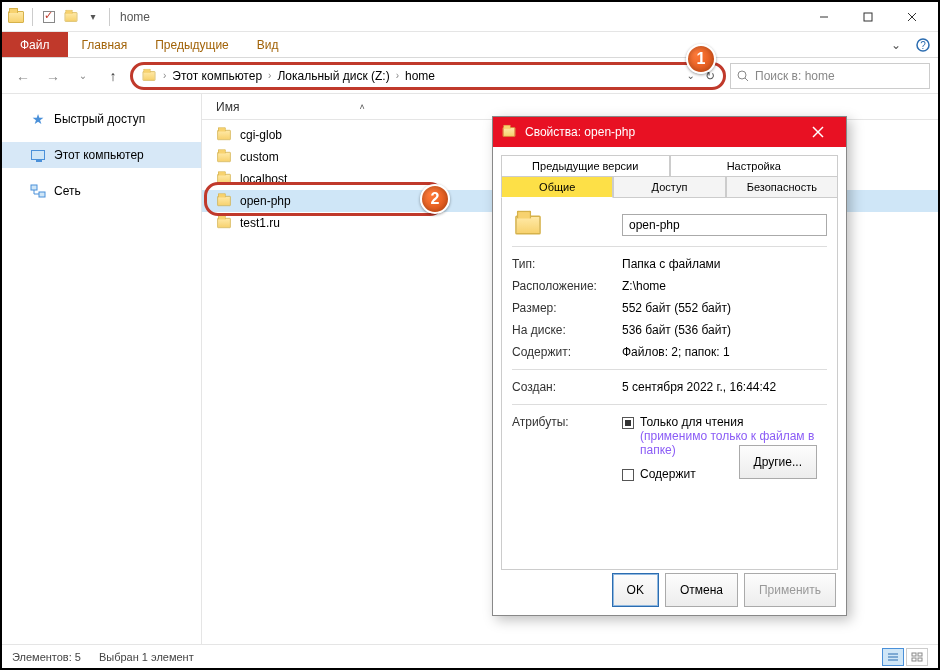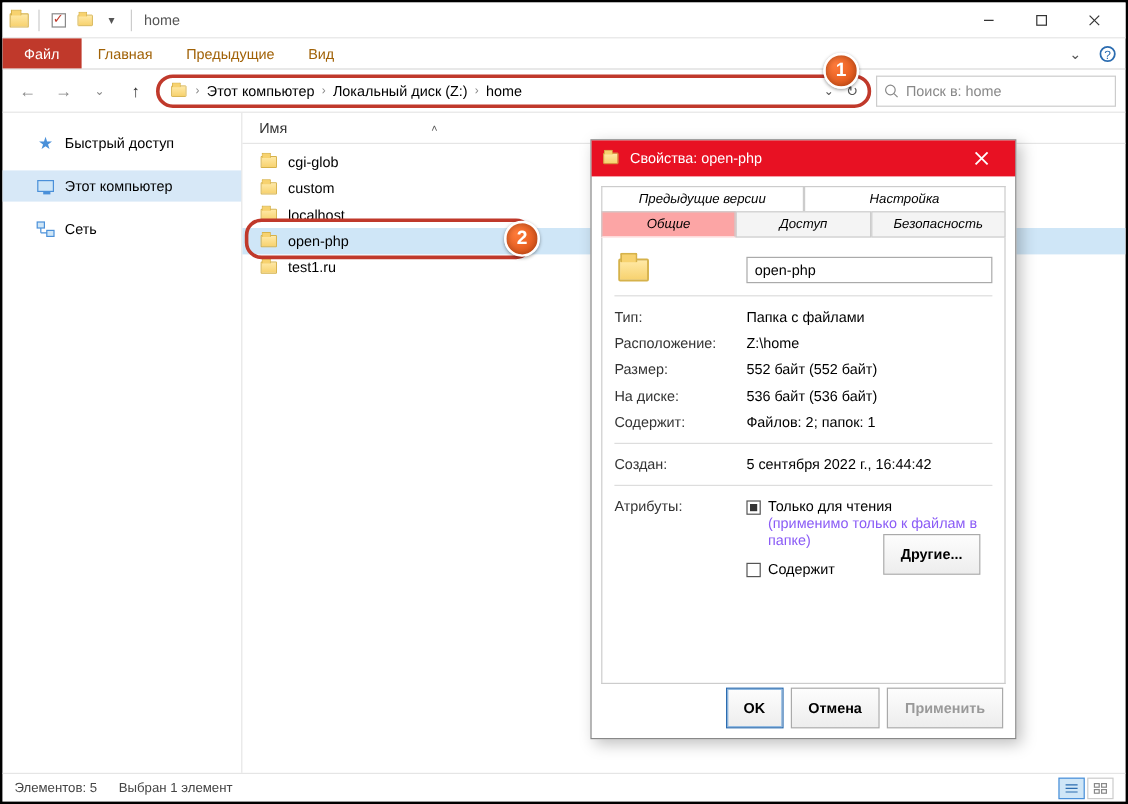--- a/index.html
+++ b/index.html
@@ -65,36 +65,36 @@
 
 
 .badge { position: absolute; width: 30px; height: 30px; border-radius: 50%; background: radial-gradient(circle at 30% 30%, #ff7b3a, #d94e12); border: 2px solid #fff; box-shadow: 0 1px 3px rgba(0,0,0,0.4), inset 0 0 6px rgba(0,0,0,0.3); color: #fff; font-weight: bold; display: flex; align-items: center; justify-content: center; font-size: 16px; z-index: 50; }
 
 
 .dialog { position: absolute; left: 490px; top: 114px; width: 355px; height: 500px; background: #fff; border: 1px solid #888; box-shadow: 4px 4px 12px rgba(0,0,0,0.25); font-size: 12px; z-index: 40; }
 .dlg-title { height: 30px; background: #e81123; color:#fff; display:flex; align-items:center; padding: 0 8px; gap:8px;}
 .dlg-title .folder-glyph{ transform: scale(0.8); }
 .dlg-close { margin-left:auto; width:40px; height:30px; display:flex; align-items:center; justify-content:center; font-size:14px;}
 .dlg-body { padding: 8px; }
-.tabs-row { display:flex;font-style:italic; }
+.tabs-row { display:flex; }
 .tabs-row.row1 .tab2{ flex:1; text-align:center; padding:4px 0; border:1px solid #ccc; border-bottom:none; font-size:11px; background:#fff;}
 .tabs-row.row2 .tab2{ flex:1; text-align:center; padding:4px 0; border:1px solid #ccc; font-size:11px; background:#fff;}
-.tabs-row.row2 .tab2.active{ background:#fca5a5; border-bottom:1px solid #fff; position:relative; z-index:2;}
+.tabs-row.row2 .tab2.active{ background:#fde047; border-bottom:1px solid #fff; position:relative; z-index:2;}
 .tabs-row.row2 .tab2:not(.active){ background:#f4f4f4;}
 .tab-panel{ border:1px solid #ccc; border-top:none; padding:12px 10px 10px; min-height: 372px; position:relative;}
 .prop-row{ display:flex; padding:4px 0; }
 .prop-row .k{ width:110px; color:#333;}
 .prop-row .v{ flex:1; }
 .hr { height:1px; background:#ddd; margin:6px 0;}
 .name-input{ flex:1; height:22px; border:1px solid #aaa; padding:0 6px; font-size:12px;}
 .dlg-icon-cell{ width:110px; display:flex; align-items:center;}
 .dlg-icon-cell .folder-glyph{ transform: scale(1.6); margin-left:8px; }
 .chkbox { width:12px; height:12px; border:1px solid #555; display:inline-block; margin-right:6px; vertical-align:middle; position:relative;}
 .chkbox.mixed::after{content:""; position:absolute; top:2px; left:2px; width:6px; height:6px; background:#333;}
-.btn { height:32px; padding:16px 14px; border:1px solid #aaa; background:linear-gradient(#fdfdfd,#ededed); font-size:12px; display:inline-flex; align-items:center; justify-content:center;font-weight:bold; }
+.btn { height:32px; padding:16px 14px; border:1px solid #aaa; background:linear-gradient(#fdfdfd,#ededed); font-size:12px; display:inline-flex; align-items:center; justify-content:center; }
 .btn.default{ border-color:#2b6cb0; box-shadow:0 0 0 1px #8fb8e0 inset;}
 .btn.disabled{ color:#999; }
 .dlg-footer{ position:absolute; bottom:8px; right:10px; display:flex; gap:6px;}
 .other-btn{ position:absolute; right:10px; }
 svg { display:block; }
 </style>
 </head>
 <body>
 <div class="frame">
 

